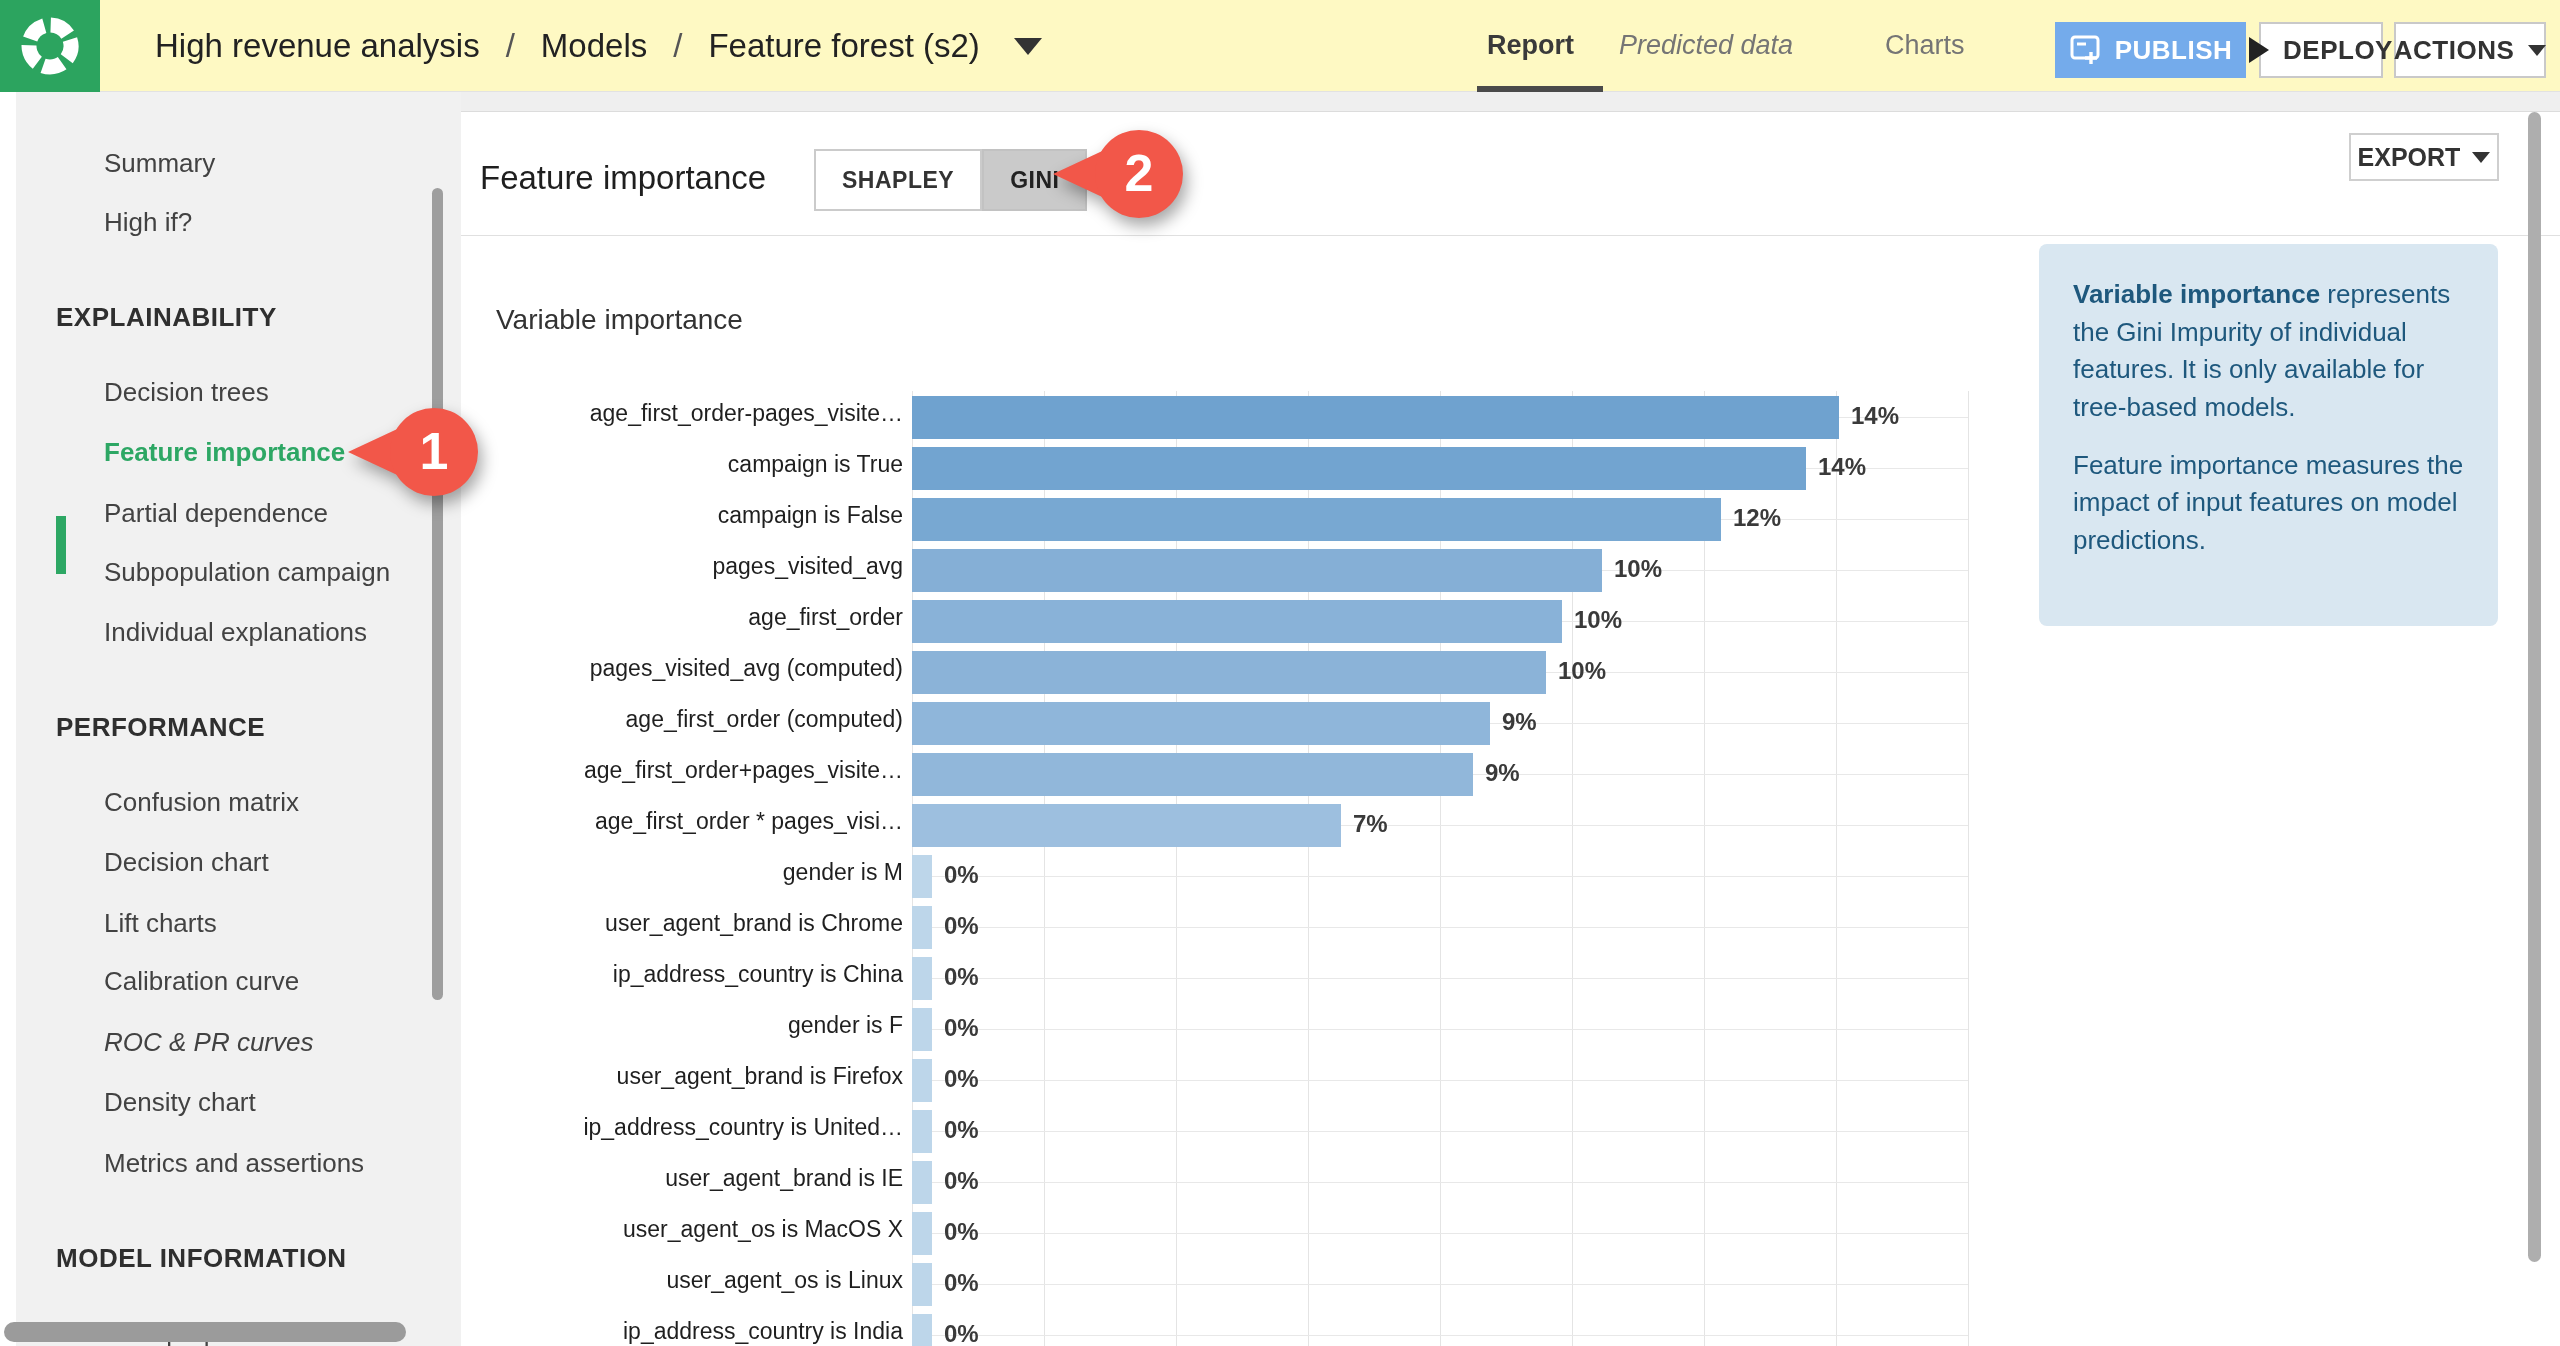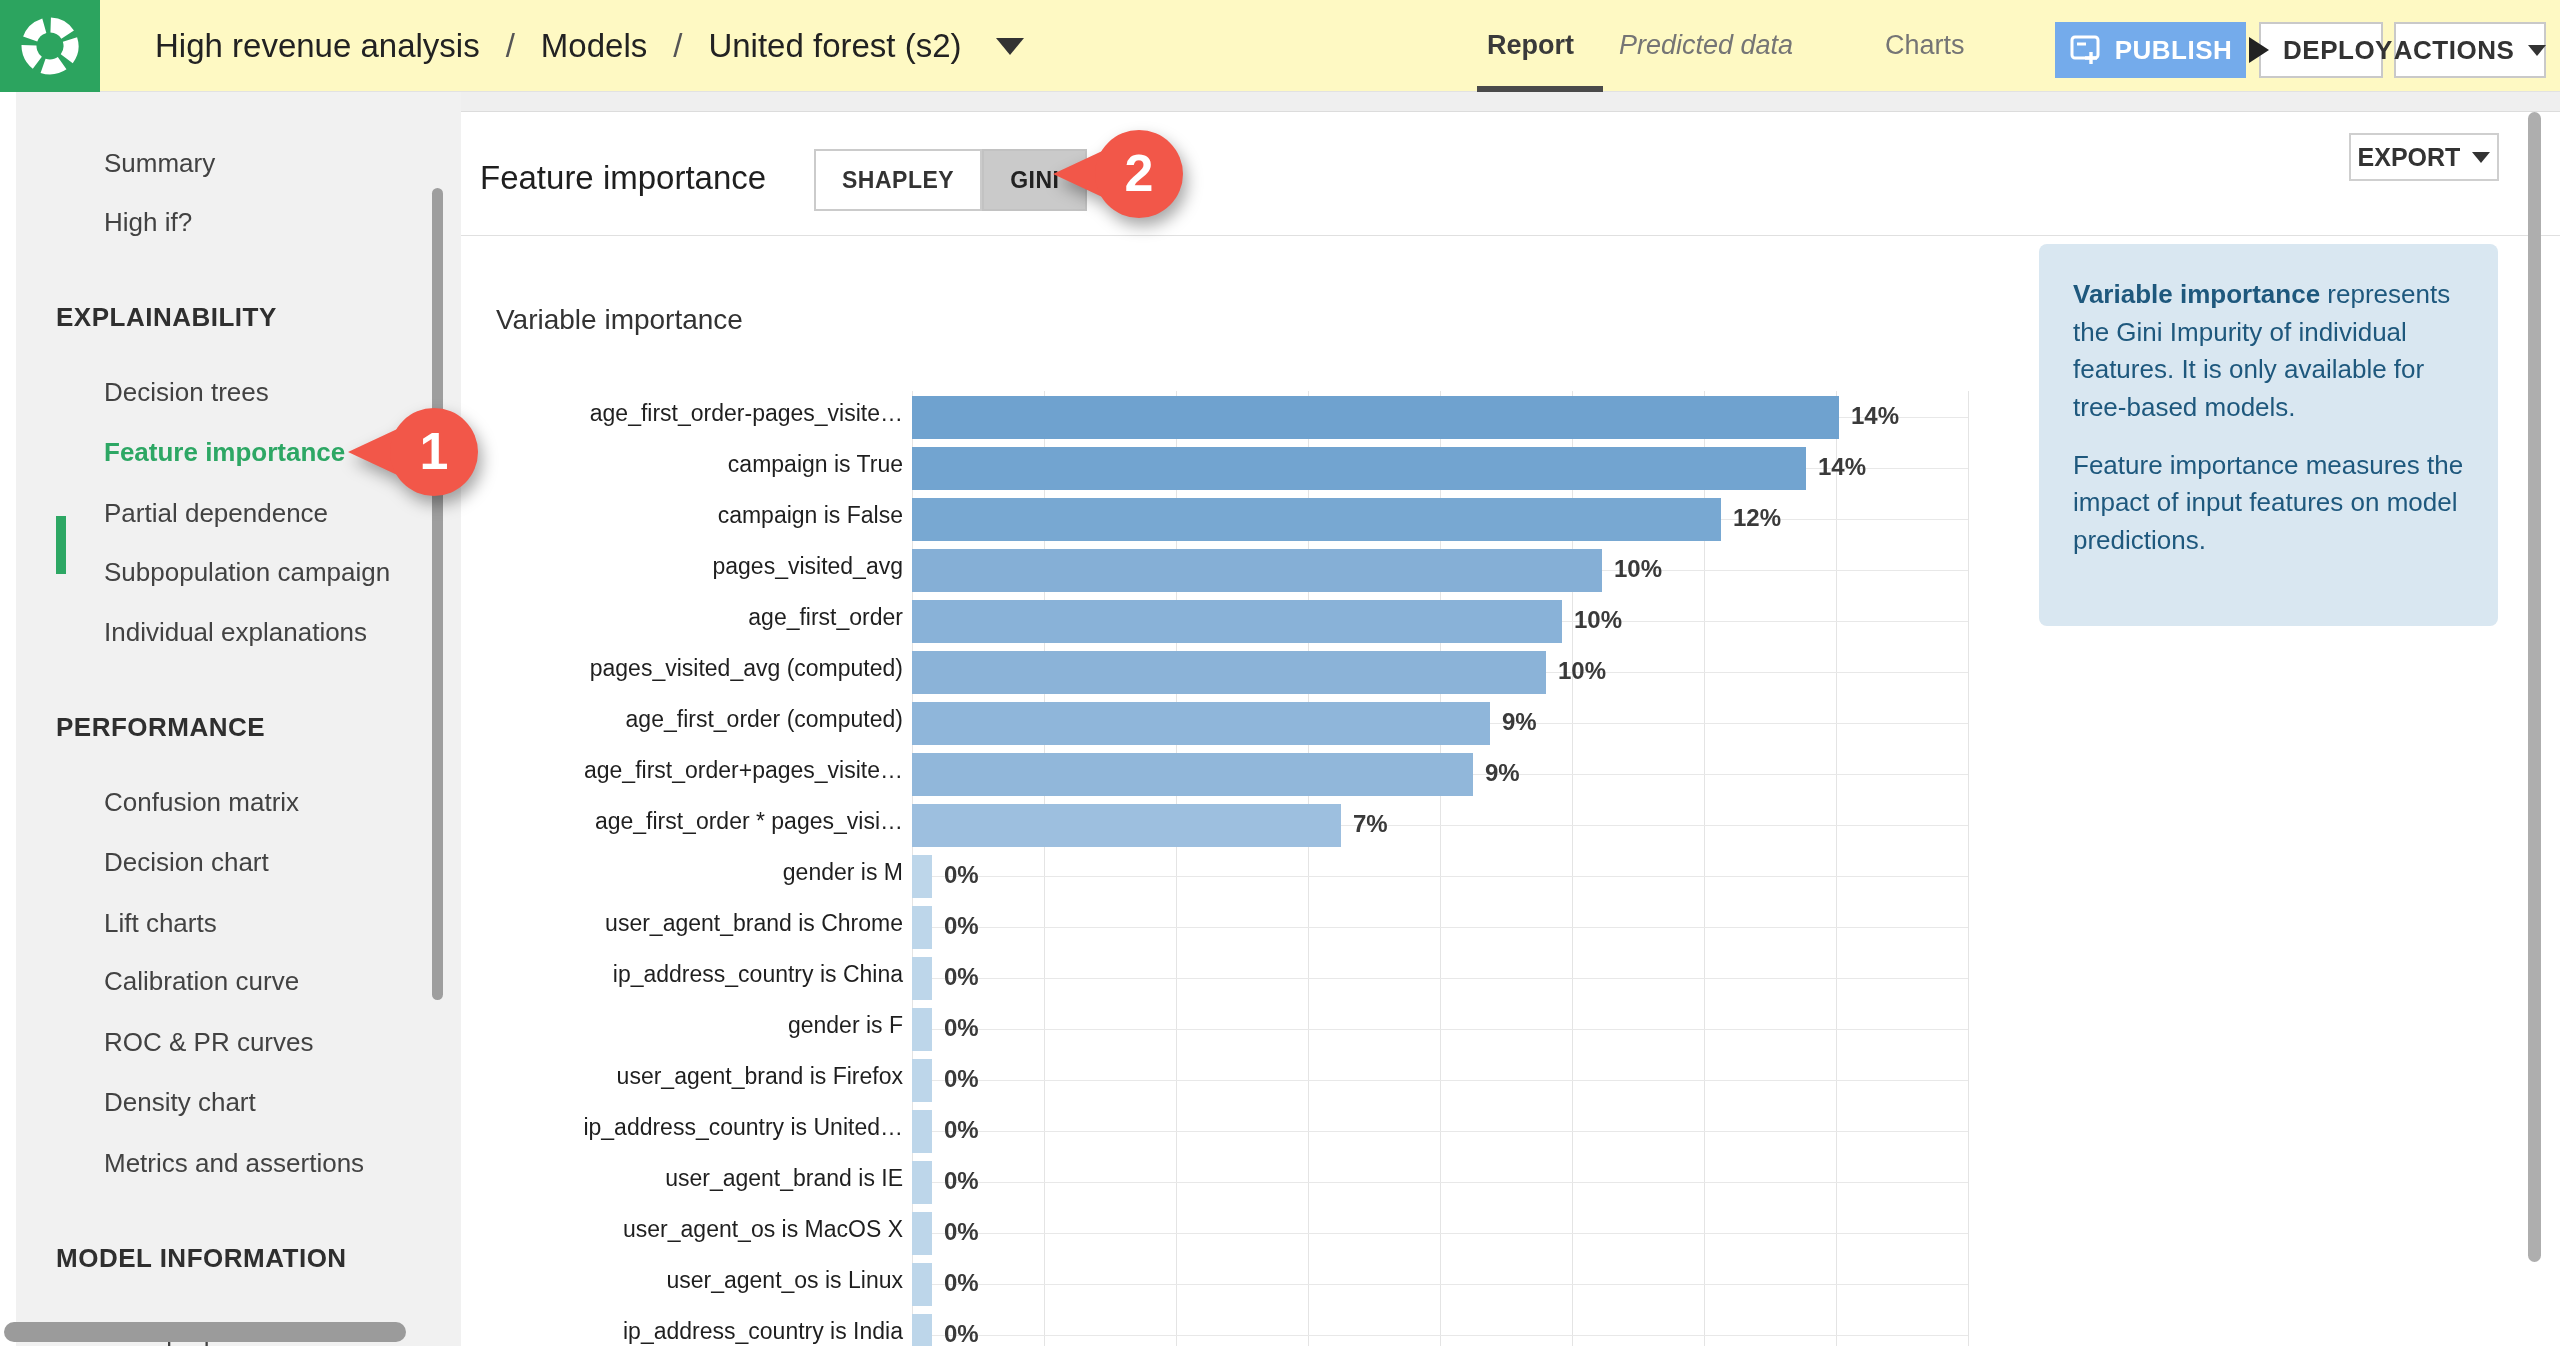--- a/index.html
+++ b/index.html
@@ -72,21 +72,21 @@
       <svg width="62" height="62" viewBox="0 0 62 62">
         <circle cx="31" cy="31" r="21" fill="none" stroke="#fff" stroke-width="15" stroke-dasharray="20 6.4" transform="rotate(-18 31 31)"></circle>
       </svg>
     </div>
     <div class="crumbs">
 
     <span class="crumb">High revenue analysis</span>
         <span class="crumb-sep">/</span>
         <span class="crumb">Models</span>
         <span class="crumb-sep">/</span>
-        <span class="crumb">United forest (s2)</span>
+        <span class="crumb">Feature forest (s2)</span>
         <span class="crumb-caret"></span>
       </div>
     <div id="tabs">
         <div class="tab active" style="left: 1487px;">Report</div>
         <div class="tab" style="left: 1619px; font-style: italic;">Predicted data</div>
         <div class="tab" style="left: 1885px;">Charts</div>
       </div>
     <div class="tab-underline"></div>
 
     <div class="hbtn btn-publish">
@@ -116,21 +116,21 @@
         <div class="side-item" style="top: 282px;">Decision trees</div>
         <div class="side-item active" style="top: 342px;">Feature importance</div>
         <div class="side-item" style="top: 403px;">Partial dependence</div>
         <div class="side-item" style="top: 462px;">Subpopulation campaign</div>
         <div class="side-item" style="top: 522px;">Individual explanations</div>
         <div class="side-header" style="top: 617px;">PERFORMANCE</div>
         <div class="side-item" style="top: 692px;">Confusion matrix</div>
         <div class="side-item" style="top: 752px;">Decision chart</div>
         <div class="side-item" style="top: 813px;">Lift charts</div>
         <div class="side-item" style="top: 871px;">Calibration curve</div>
-        <div class="side-item" style="top: 932px;">ROC &amp; PR curves</div>
+        <div class="side-item" style="top: 932px; font-style: italic;">ROC &amp; PR curves</div>
         <div class="side-item" style="top: 992px;">Density chart</div>
         <div class="side-item" style="top: 1053px;">Metrics and assertions</div>
         <div class="side-header" style="top: 1148px;">MODEL INFORMATION</div>
         <div class="side-item" style="top: 1223px;">Data preparation</div>
       </div>
     <div class="active-bar"></div>
     <div class="v-scroll"></div>
   </div>
   <div class="h-scroll"></div>
 

